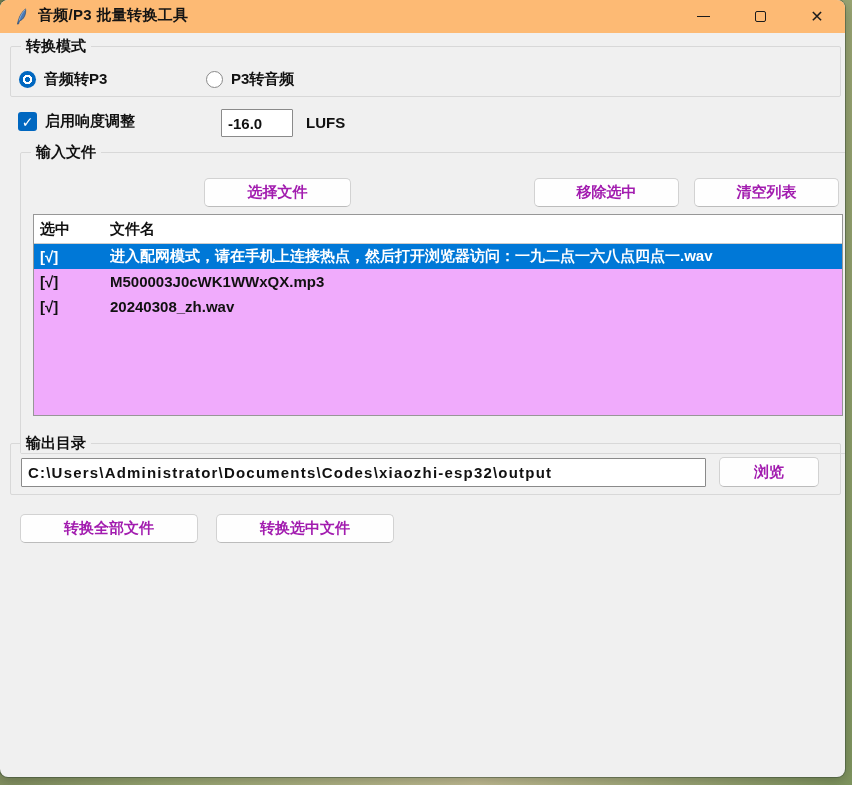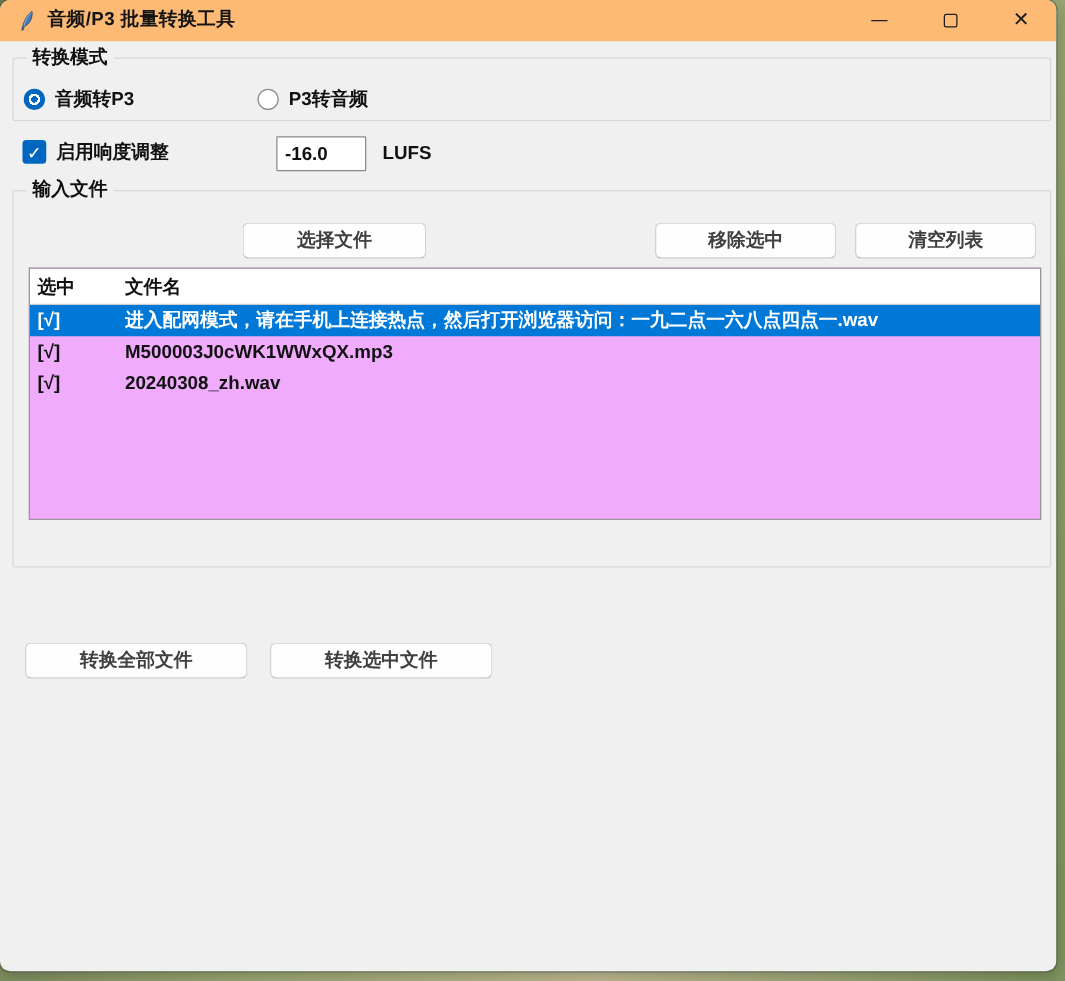--- a/index.html
+++ b/index.html
@@ -60,21 +60,21 @@
   .checkbox::after { content: "✓"; }
   
   .text-input {
     position: absolute; background: #fff; border: 1px solid #8a8a8a; border-radius: 1px;
     font-family: inherit; font-weight: 700; font-size: 15px; color: #111;
     padding: 0 6px; outline: none;
   }
   .btn {
     position: absolute; background: #fefefe;
     border: 1px solid #d2d2d2; border-bottom-color: #bcbcbc; border-radius: 5px;
-    font-family: inherit; font-weight: 700; font-size: 15px; color: #404040;
+    font-family: inherit; font-weight: 700; font-size: 15px; color: #a21caf;
     display: flex; align-items: center; justify-content: center; cursor: default;
   }
   
   .file-table {
     position: absolute; left: 12px; top: 61px; width: 810px; height: 202px;
     background: #f0abfc; border: 1px solid #979797; overflow: hidden;
   }
   .thead {
     display: flex; height: 29px; align-items: center;
     border-bottom: 1px solid #cdcdcd; font-weight: 700; font-size: 15px; background: #fff;
@@ -126,21 +126,21 @@
     </div>
   </div>
 
   <div class="checkbox-row">
     <span class="checkbox"></span>
     <span class="check-label">启用响度调整</span>
   </div>
   <input class="text-input" style="left: 221px; top: 109px; width: 72px; height: 28px;" value="-16.0">
   <span class="unit-label" style="position:absolute; left:306px; top:114px;text-align:center;">LUFS</span>
 
-  <div class="group" style="left:10px; top:152px; width:831px; height:302px;">
+  <div class="group" style="left:20px; top:152px; width:831px; height:302px;">
     <span class="group-label">输入文件</span>
 
     <button class="btn" style="left:183px; top:25px; width:147px; height:29px;">选择文件</button>
     <button class="btn" style="left:513px; top:25px; width:145px; height:29px;">移除选中</button>
     <button class="btn" style="left:673px; top:25px; width:145px; height:29px;">清空列表</button>
 
     <div class="file-table">
       <div class="thead">
         <span class="col-check">选中</span>
         <span class="col-name">文件名</span>
@@ -153,18 +153,23 @@
         <span class="col-check">[√]</span>
         <span class="col-name">M500003J0cWK1WWxQX.mp3</span>
       </div>
       <div class="trow">
         <span class="col-check">[√]</span>
         <span class="col-name">20240308_zh.wav</span>
       </div>
     </div>
   </div>
 
+  <div class="group" style="left:10px; top:443px; width:831px; height:52px;">
+    <span class="group-label">输出目录</span>
+    <input class="text-input" style="left: 10px; top: 14px; width: 685px; height: 29px; letter-spacing: 1.2px;" value="C:\Users\Administrator\Documents\Codes\xiaozhi-esp32\output">
+    <button class="btn" style="left:708px; top:13px; width:100px; height:30px;">浏览</button>
+  </div>
 
   <button class="btn" style="left:216px; top:514px; width:178px; height:29px;">转换选中文件</button>
   <button class="btn" style="left:20px; top:514px; width:178px; height:29px;">转换全部文件</button>
 
 
 </div>
 
 </body></html>

